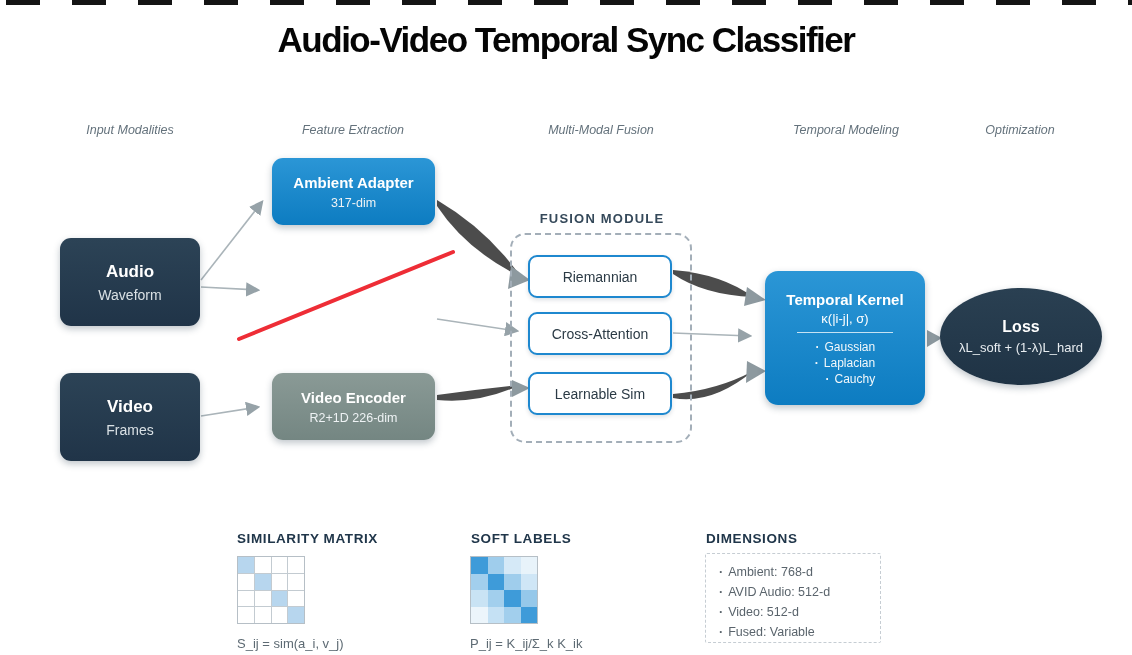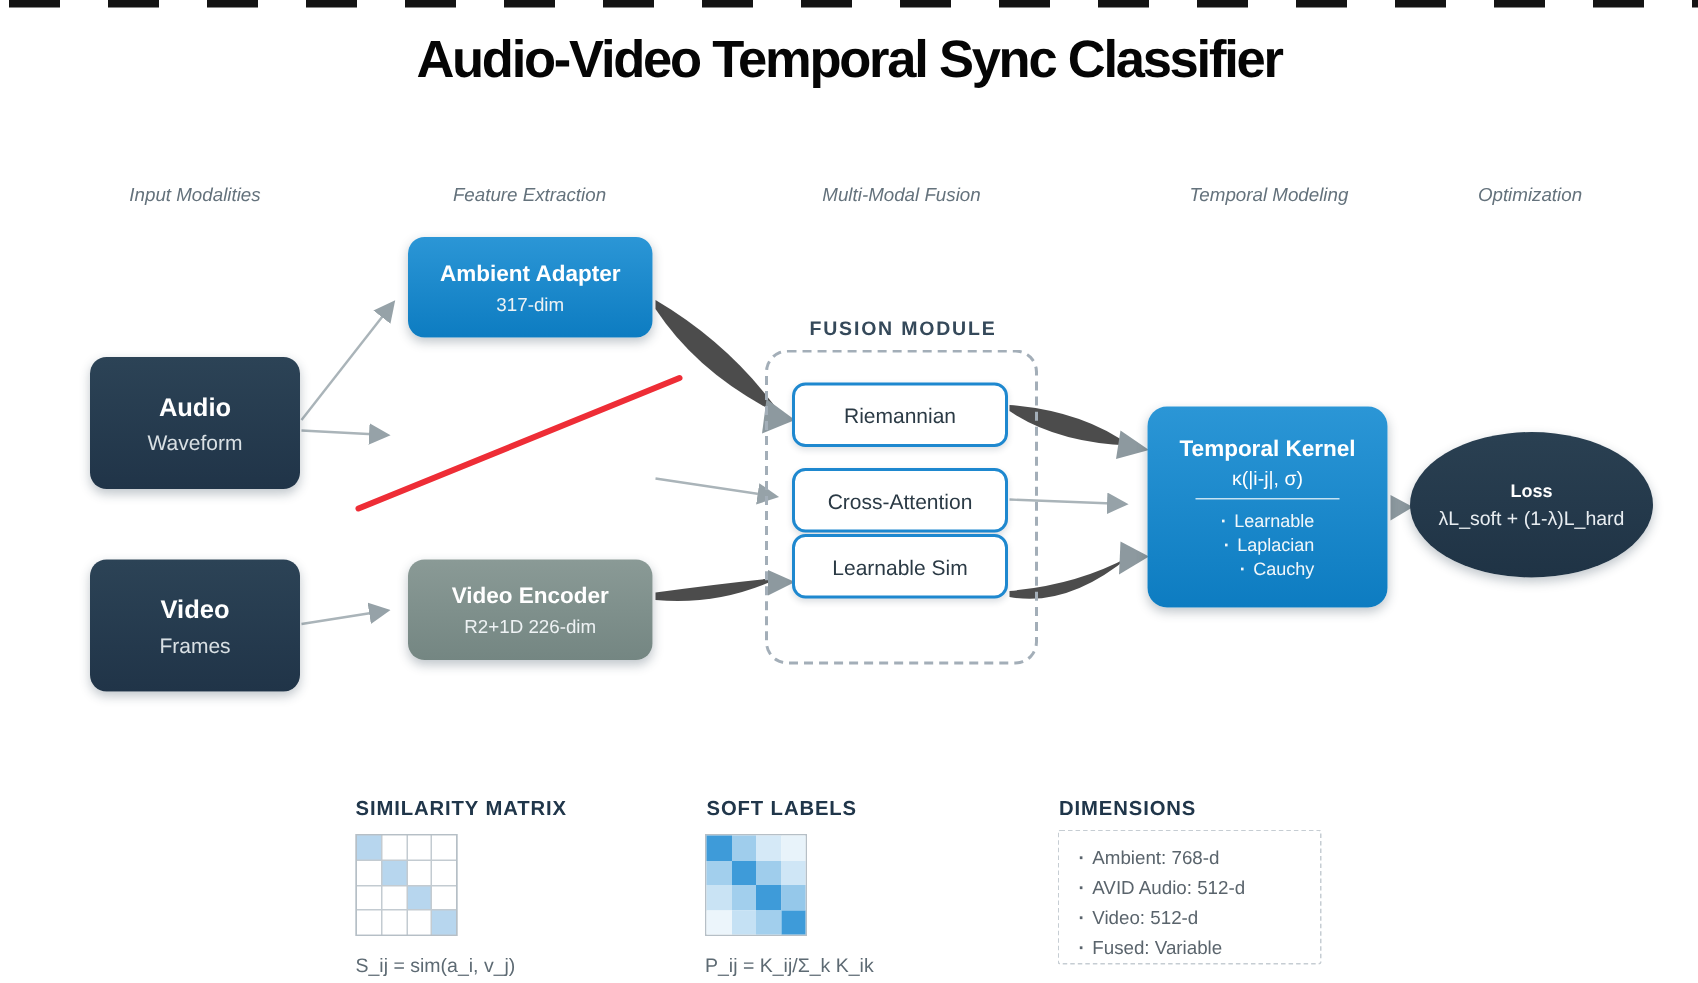--- a/index.html
+++ b/index.html
@@ -44,34 +44,34 @@
 
   
   .fusion-label { position:absolute; left:602px; top:211px; transform:translateX(-50%);
     font-size:13px; font-weight:700; letter-spacing:1.2px; color:#35495a; white-space:nowrap; }
   .fusion-box { position:absolute; left:510px; top:233px; width:182px; height:210px;
     border:2px dashed #a3aeb8; border-radius:15px; }
   .fitem { position:absolute; left:528px; width:144px; height:43px; background:#fff;
     border:2px solid #1e88cf; border-radius:9px; display:flex; align-items:center;
     justify-content:center; font-size:14px; color:#2b3a45;
     box-shadow:0 2px 4px rgba(30,50,70,.15); }
-  .f0 { top:255px; } .f1 { top:312px; } .f2 { top:356px; }
+  .f0 { top:255px; } .f1 { top:312px; } .f2 { top:372px; }
 
   
   .kernel { left:765px; top:271px; width:160px; height:134px; border-radius:13px; gap:3px;text-align:right; }
   .kernel .t { font-size:15px; } .kernel .s { font-size:13px; }
   .kernel .rule { width:96px; height:1px; background:rgba(255,255,255,.75); margin:3px 0 4px; }
   .kernel ul { list-style:none; display:flex; flex-direction:column; gap:2px; }
   .kernel li { font-size:12px; color:#f2f7fa; }
   .bullet-item::before { content:"·"; font-weight:700; margin-right:5px; }
 
   
   .loss { left:940px; top:288px; width:162px; height:97px; border-radius:50%;
     background:linear-gradient(180deg,#2a4052,#1f3345); gap:4px; }
-  .loss .t { font-size:12px; } .loss .s { font-size:13px; color:#e8edf1; }
+  .loss .t { font-size:16px; } .loss .s { font-size:13px; color:#e8edf1; }
 
   
   .leg-head { position:absolute; top:531px; font-size:13.5px; font-weight:700;
     letter-spacing:.6px; color:#20364a; white-space:nowrap; }
   .leg-formula { position:absolute; top:636px; font-size:13px; color:#5d6a73; white-space:nowrap; }
   .grid4 { position:absolute; top:556px; width:68px; height:68px; border:1px solid #b6bfc6;
     display:grid; grid-template-columns:repeat(4,1fr); grid-template-rows:repeat(4,1fr); }
   .sim-grid { left:237px; } .soft-grid { left:470px; }
 
   .dims-box { position:absolute; left:705px; top:553px; width:176px; height:90px;
@@ -147,21 +147,21 @@
   <div class="fusion-box"></div>
   <div class="fitem f0">Riemannian</div>
   <div class="fitem f1">Cross-Attention</div>
   <div class="fitem f2">Learnable Sim</div>
 
   <div class="node blue kernel">
     <div class="t">Temporal Kernel</div>
     <div class="s">κ(|i-j|, σ)</div>
     <div class="rule"></div>
     <ul>
-      <li class="bullet-item">Learnable</li>
+      <li class="bullet-item">Gaussian</li>
       <li class="bullet-item">Laplacian</li>
       <li class="bullet-item">Cauchy</li>
     </ul>
   </div>
 
   <div class="node loss">
     <div class="t">Loss</div>
     <div class="s">λL_soft + (1-λ)L_hard</div>
   </div>
 

